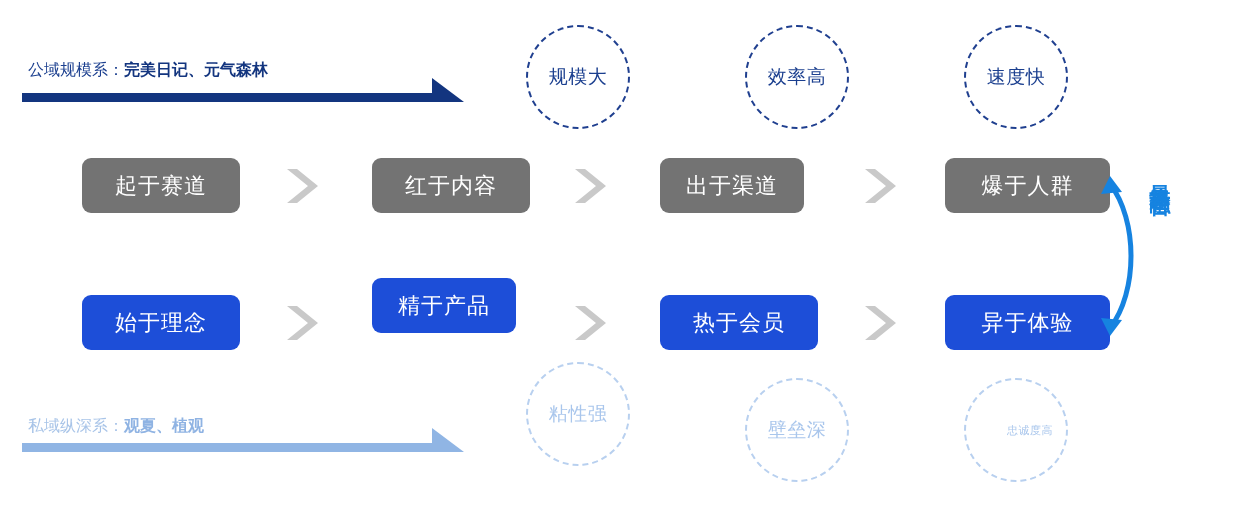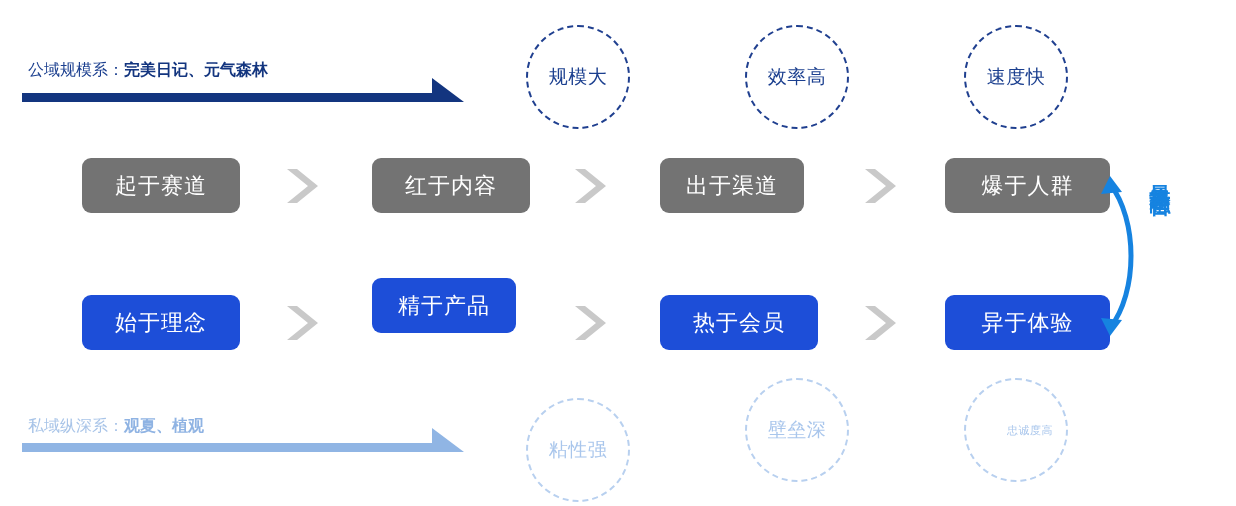--- a/index.html
+++ b/index.html
@@ -203,21 +203,21 @@
 
   <div class="merge-arrow">
     <svg width="46" height="196" viewBox="0 0 46 196" xmlns="http://www.w3.org/2000/svg">
       <path d="M12 26 C 40 62, 40 134, 12 170" stroke="#1683e0" stroke-width="5" fill="none" stroke-linecap="round"></path>
       <path d="M12 18 L24 34 L3 36 Z" fill="#1683e0"></path>
       <path d="M12 178 L24 162 L3 160 Z" fill="#1683e0"></path>
     </svg>
   </div>
   <div class="merge-text">最终趋于融合</div>
 
-  <div class="circle circle-bottom" style="left:526px; top:398px;">
+  <div class="circle circle-bottom" style="left:526px; top:362px;">
     <span>粘性强</span>
   </div>
   <div class="circle circle-bottom" style="left:745px; top:378px;">
     <span>壁垒深</span>
   </div>
   <div class="circle circle-bottom" style="left:964px; top:378px;">
     <span style="font-size:11px;margin-left:28px;">忠诚度高</span>
   </div>
 
   <div class="banner-arrow banner-arrow-bottom">

